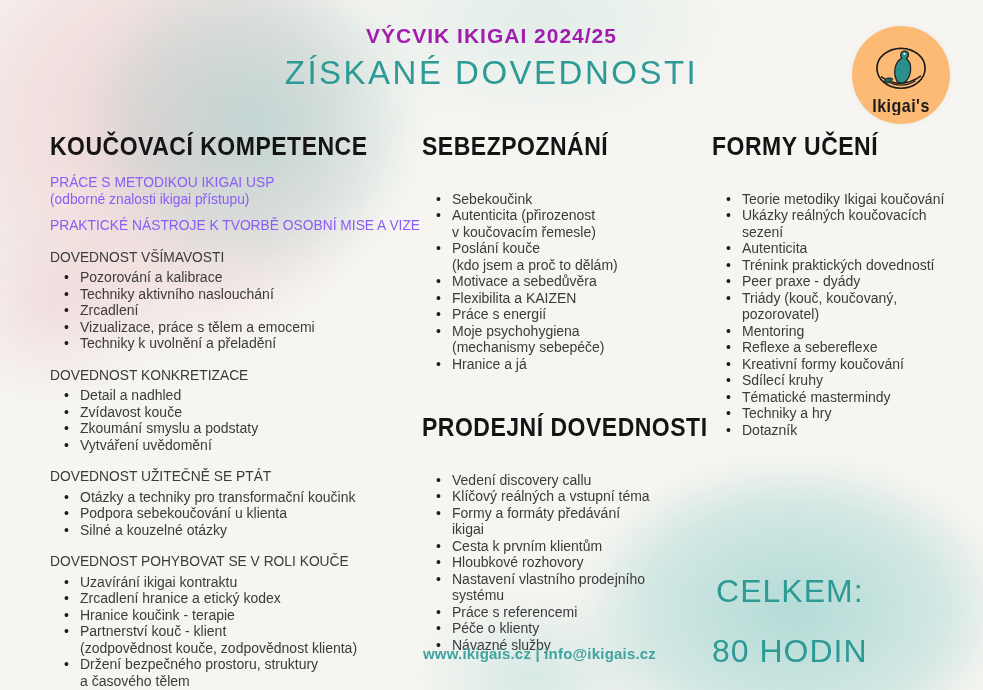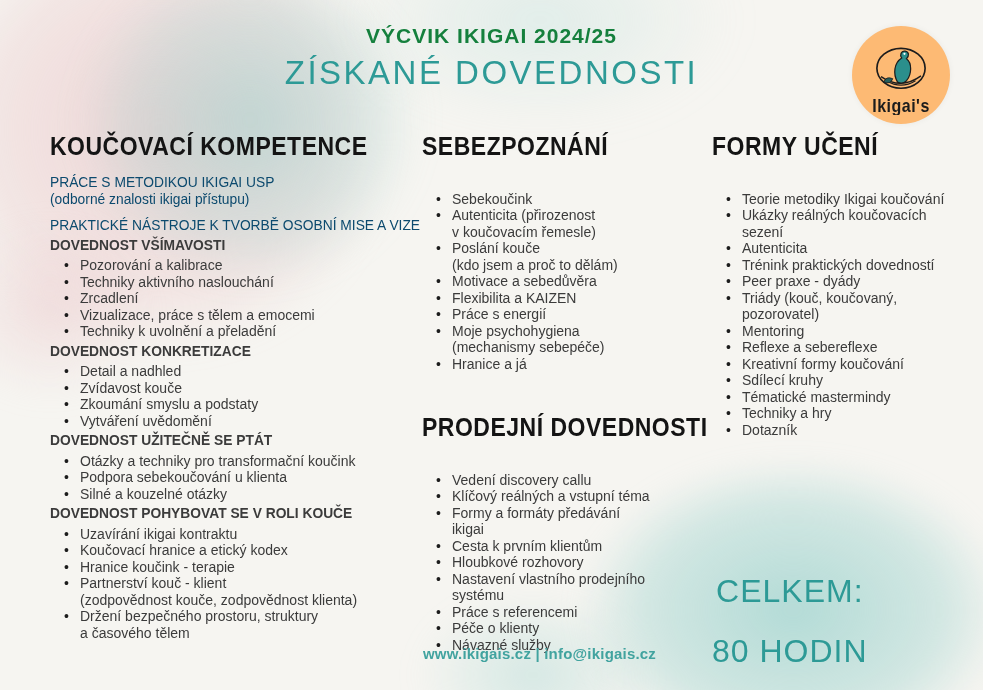--- a/index.html
+++ b/index.html
@@ -37,21 +37,21 @@
     filter:blur(12px);
   }
   .wash-teal-b2{
     right:300px;bottom:-90px;width:300px;height:210px;
     background:radial-gradient(closest-side, rgba(170,216,211,.45), rgba(170,216,211,0) 78%);
     filter:blur(14px);
   }
   
   .title-block{position:absolute;left:0;top:24px;width:983px;text-align:center;}
   .subtitle{
-    font-size:21px;font-weight:bold;letter-spacing:1px;color:#15803d;
+    font-size:21px;font-weight:bold;letter-spacing:1px;color:#a21caf;
   }
   .title{
     margin:6px 0 0;font-size:33px;font-weight:normal;letter-spacing:2.5px;color:#2d9a96;
   }
   
   .logo{
     position:absolute;left:852px;top:26px;width:98px;height:98px;border-radius:50%;
     background:#fdba74;box-shadow:0 0 6px rgba(0,0,0,0.05);
     display:flex;flex-direction:column;align-items:center;justify-content:center;
   }
@@ -63,25 +63,25 @@
   
   .col{position:absolute;top:125px;}
   .col-left{left:50px;width:372px;}
   .col-mid{left:422px;width:282px;}
   .col-right{left:712px;width:262px;}
   .script-heading{
     margin:6px 0 0;font-size:23px;font-weight:bold;letter-spacing:.5px;color:#141414;
     transform:scaleY(1.16);transform-origin:left top;line-height:1.2;white-space:nowrap;
   }
   .intro{
-    margin:15px 0 0;font-size:13.8px;line-height:17px;white-space:pre-line;color:#0c4a6e;
+    margin:15px 0 0;font-size:13.8px;line-height:17px;white-space:pre-line;color:#8b5cf6;
   }
   .intro + .intro{margin-top:9px;}
   .sec-title{
-    margin:4px 0 3px;font-size:13.8px;line-height:16.5px;color:#3b3b3b;font-weight:bold;
+    margin:16px 0 3px;font-size:13.8px;line-height:16.5px;color:#3b3b3b;
   }
   ul.list{
     margin:0;padding:0 0 0 30px;list-style:none;
   }
   ul.list li{
     position:relative;font-size:14px;line-height:16.5px;white-space:pre-line;color:#3b3b3b;
   }
   ul.list li::before{
     content:"\2022";position:absolute;left:-16px;top:0;font-size:14px;color:#1c1c1c;
   }
@@ -152,21 +152,21 @@
     <ul class="list">
         <li>Otázky a techniky pro transformační koučink</li>
         <li>Podpora sebekoučování u klienta</li>
         <li>Silné a kouzelné otázky</li>
       </ul>
   </div>
   <div class="subsec">
     <div class="sec-title">DOVEDNOST POHYBOVAT SE V ROLI KOUČE</div>
     <ul class="list">
         <li>Uzavírání ikigai kontraktu</li>
-        <li>Koučovací hranice a etický kodex</li>
+        <li>Zrcadlení hranice a etický kodex</li>
         <li>Hranice koučink - terapie</li>
         <li>Partnerství kouč - klient
 (zodpovědnost kouče, zodpovědnost klienta)</li>
         <li>Držení bezpečného prostoru, struktury
 a časového tělem</li>
       </ul>
   </div>
 </section>
 
 <section class="col col-mid">

